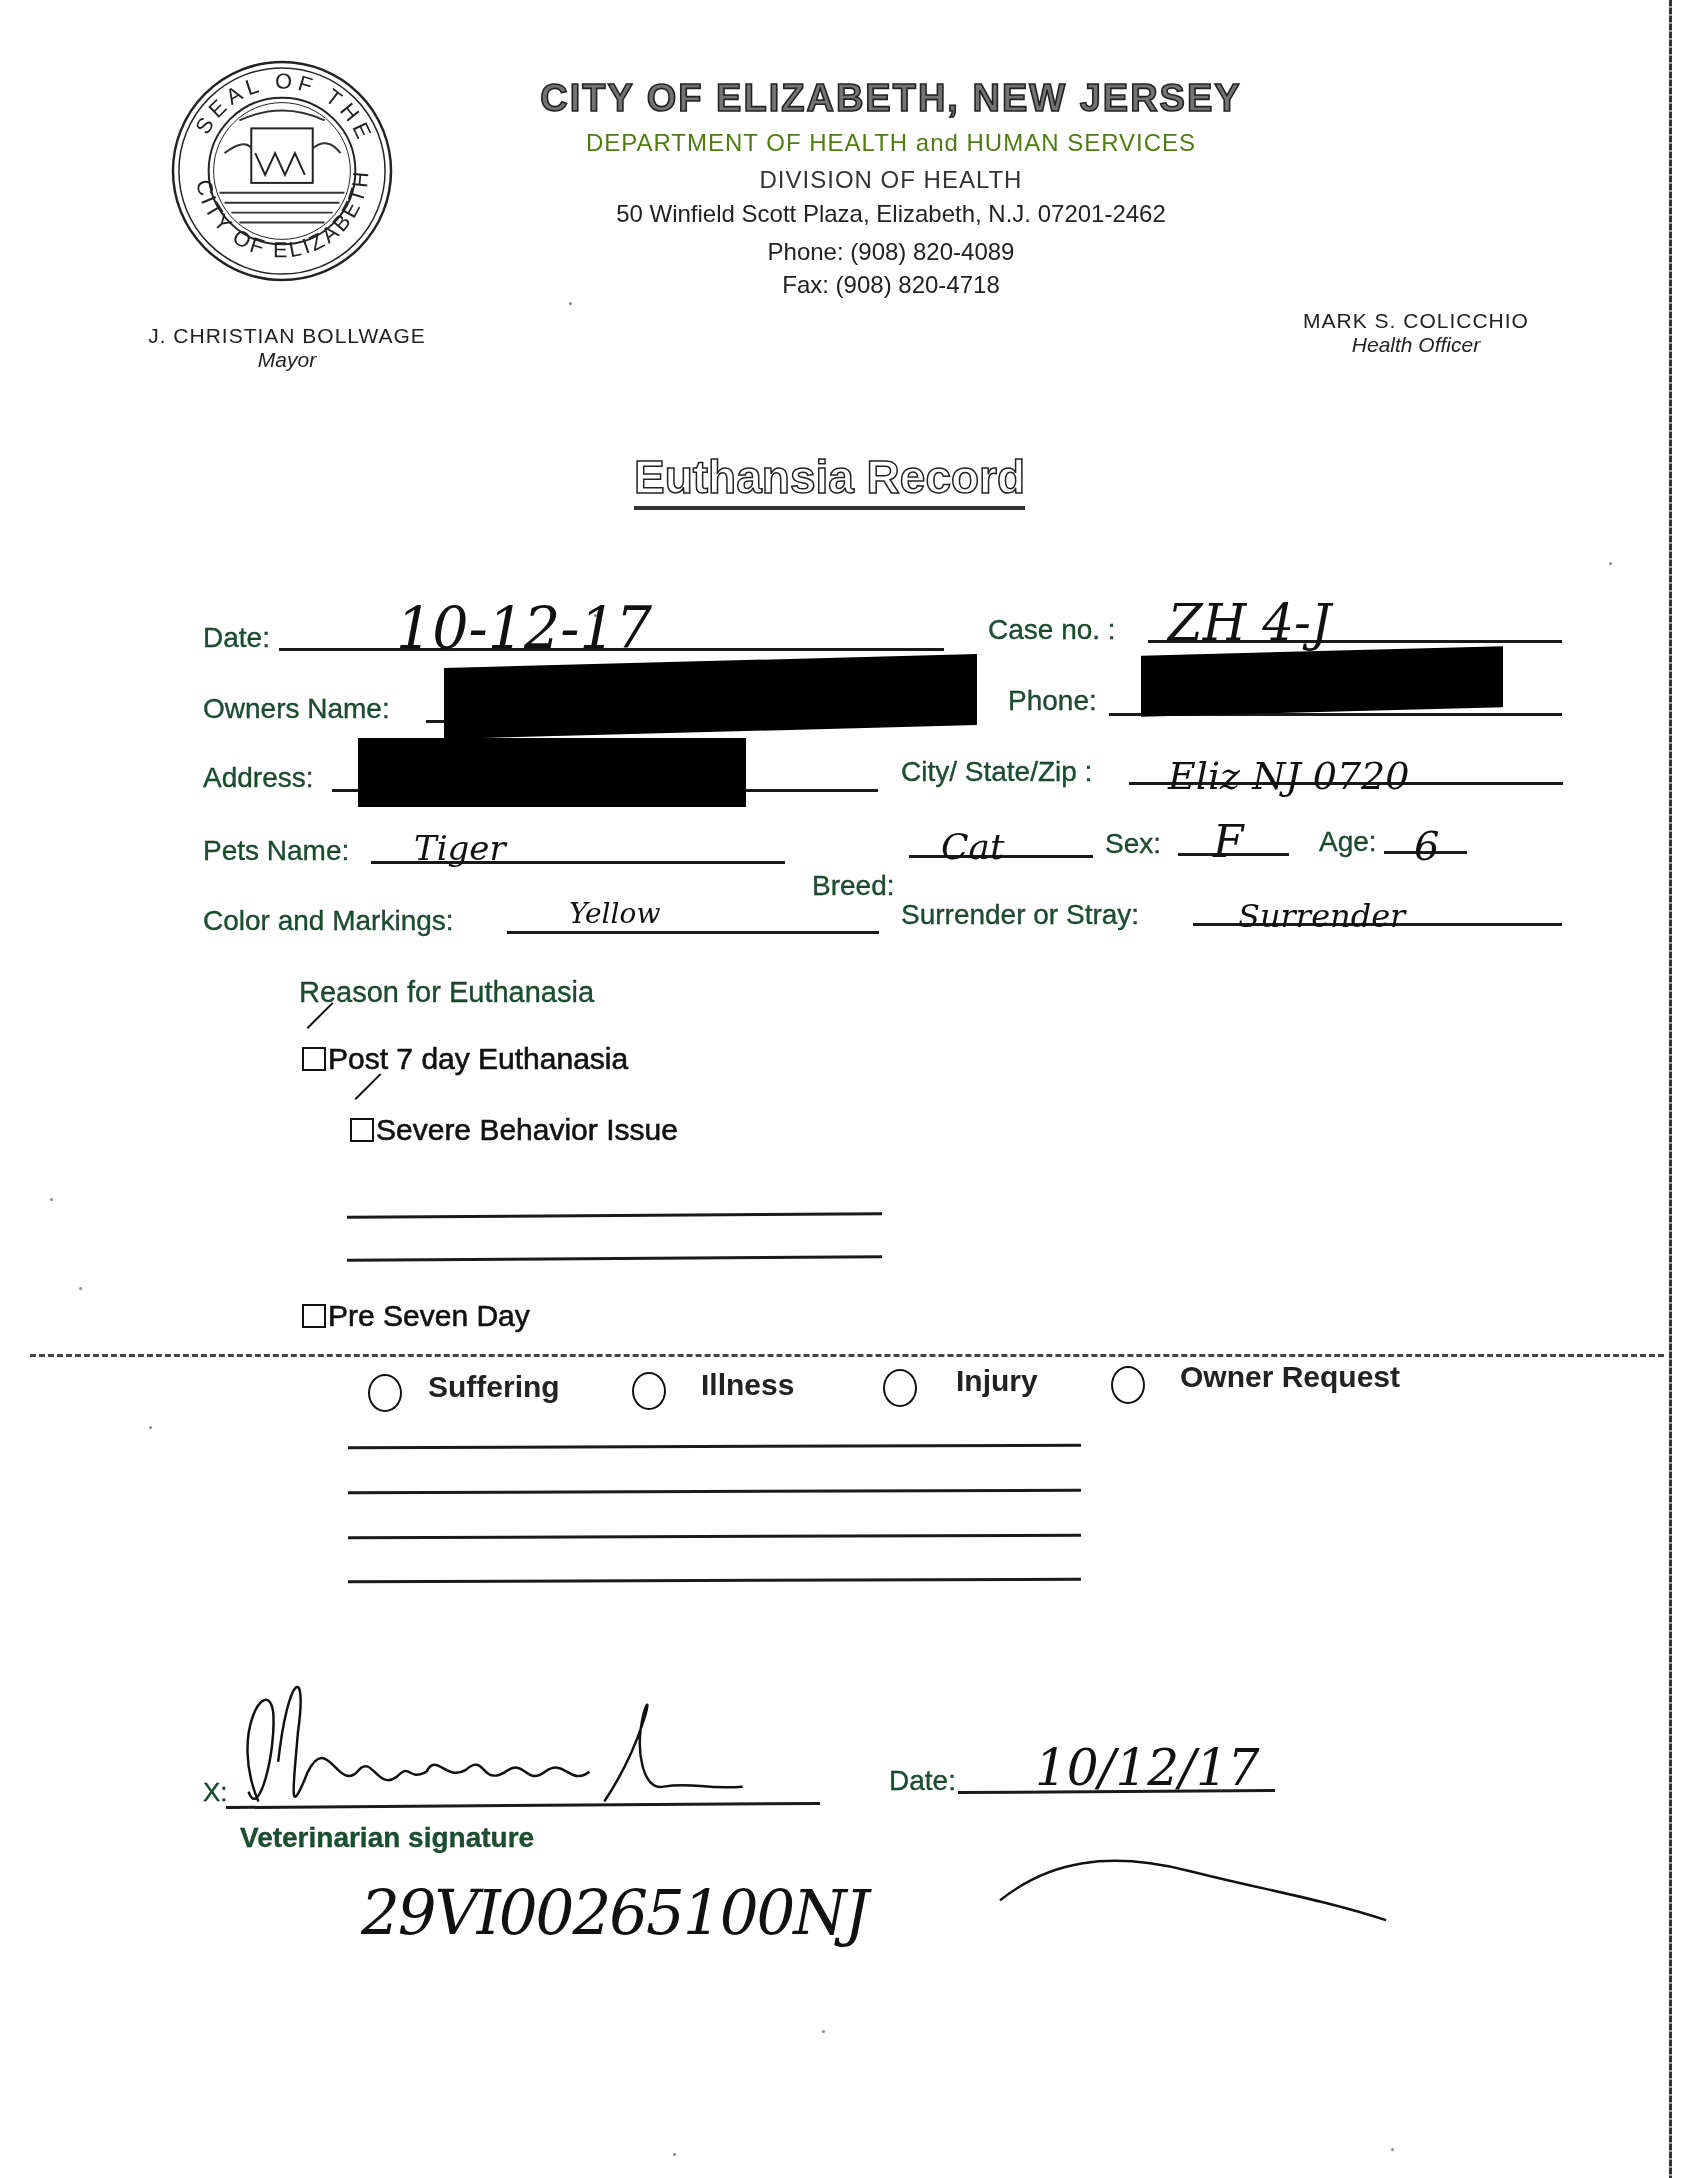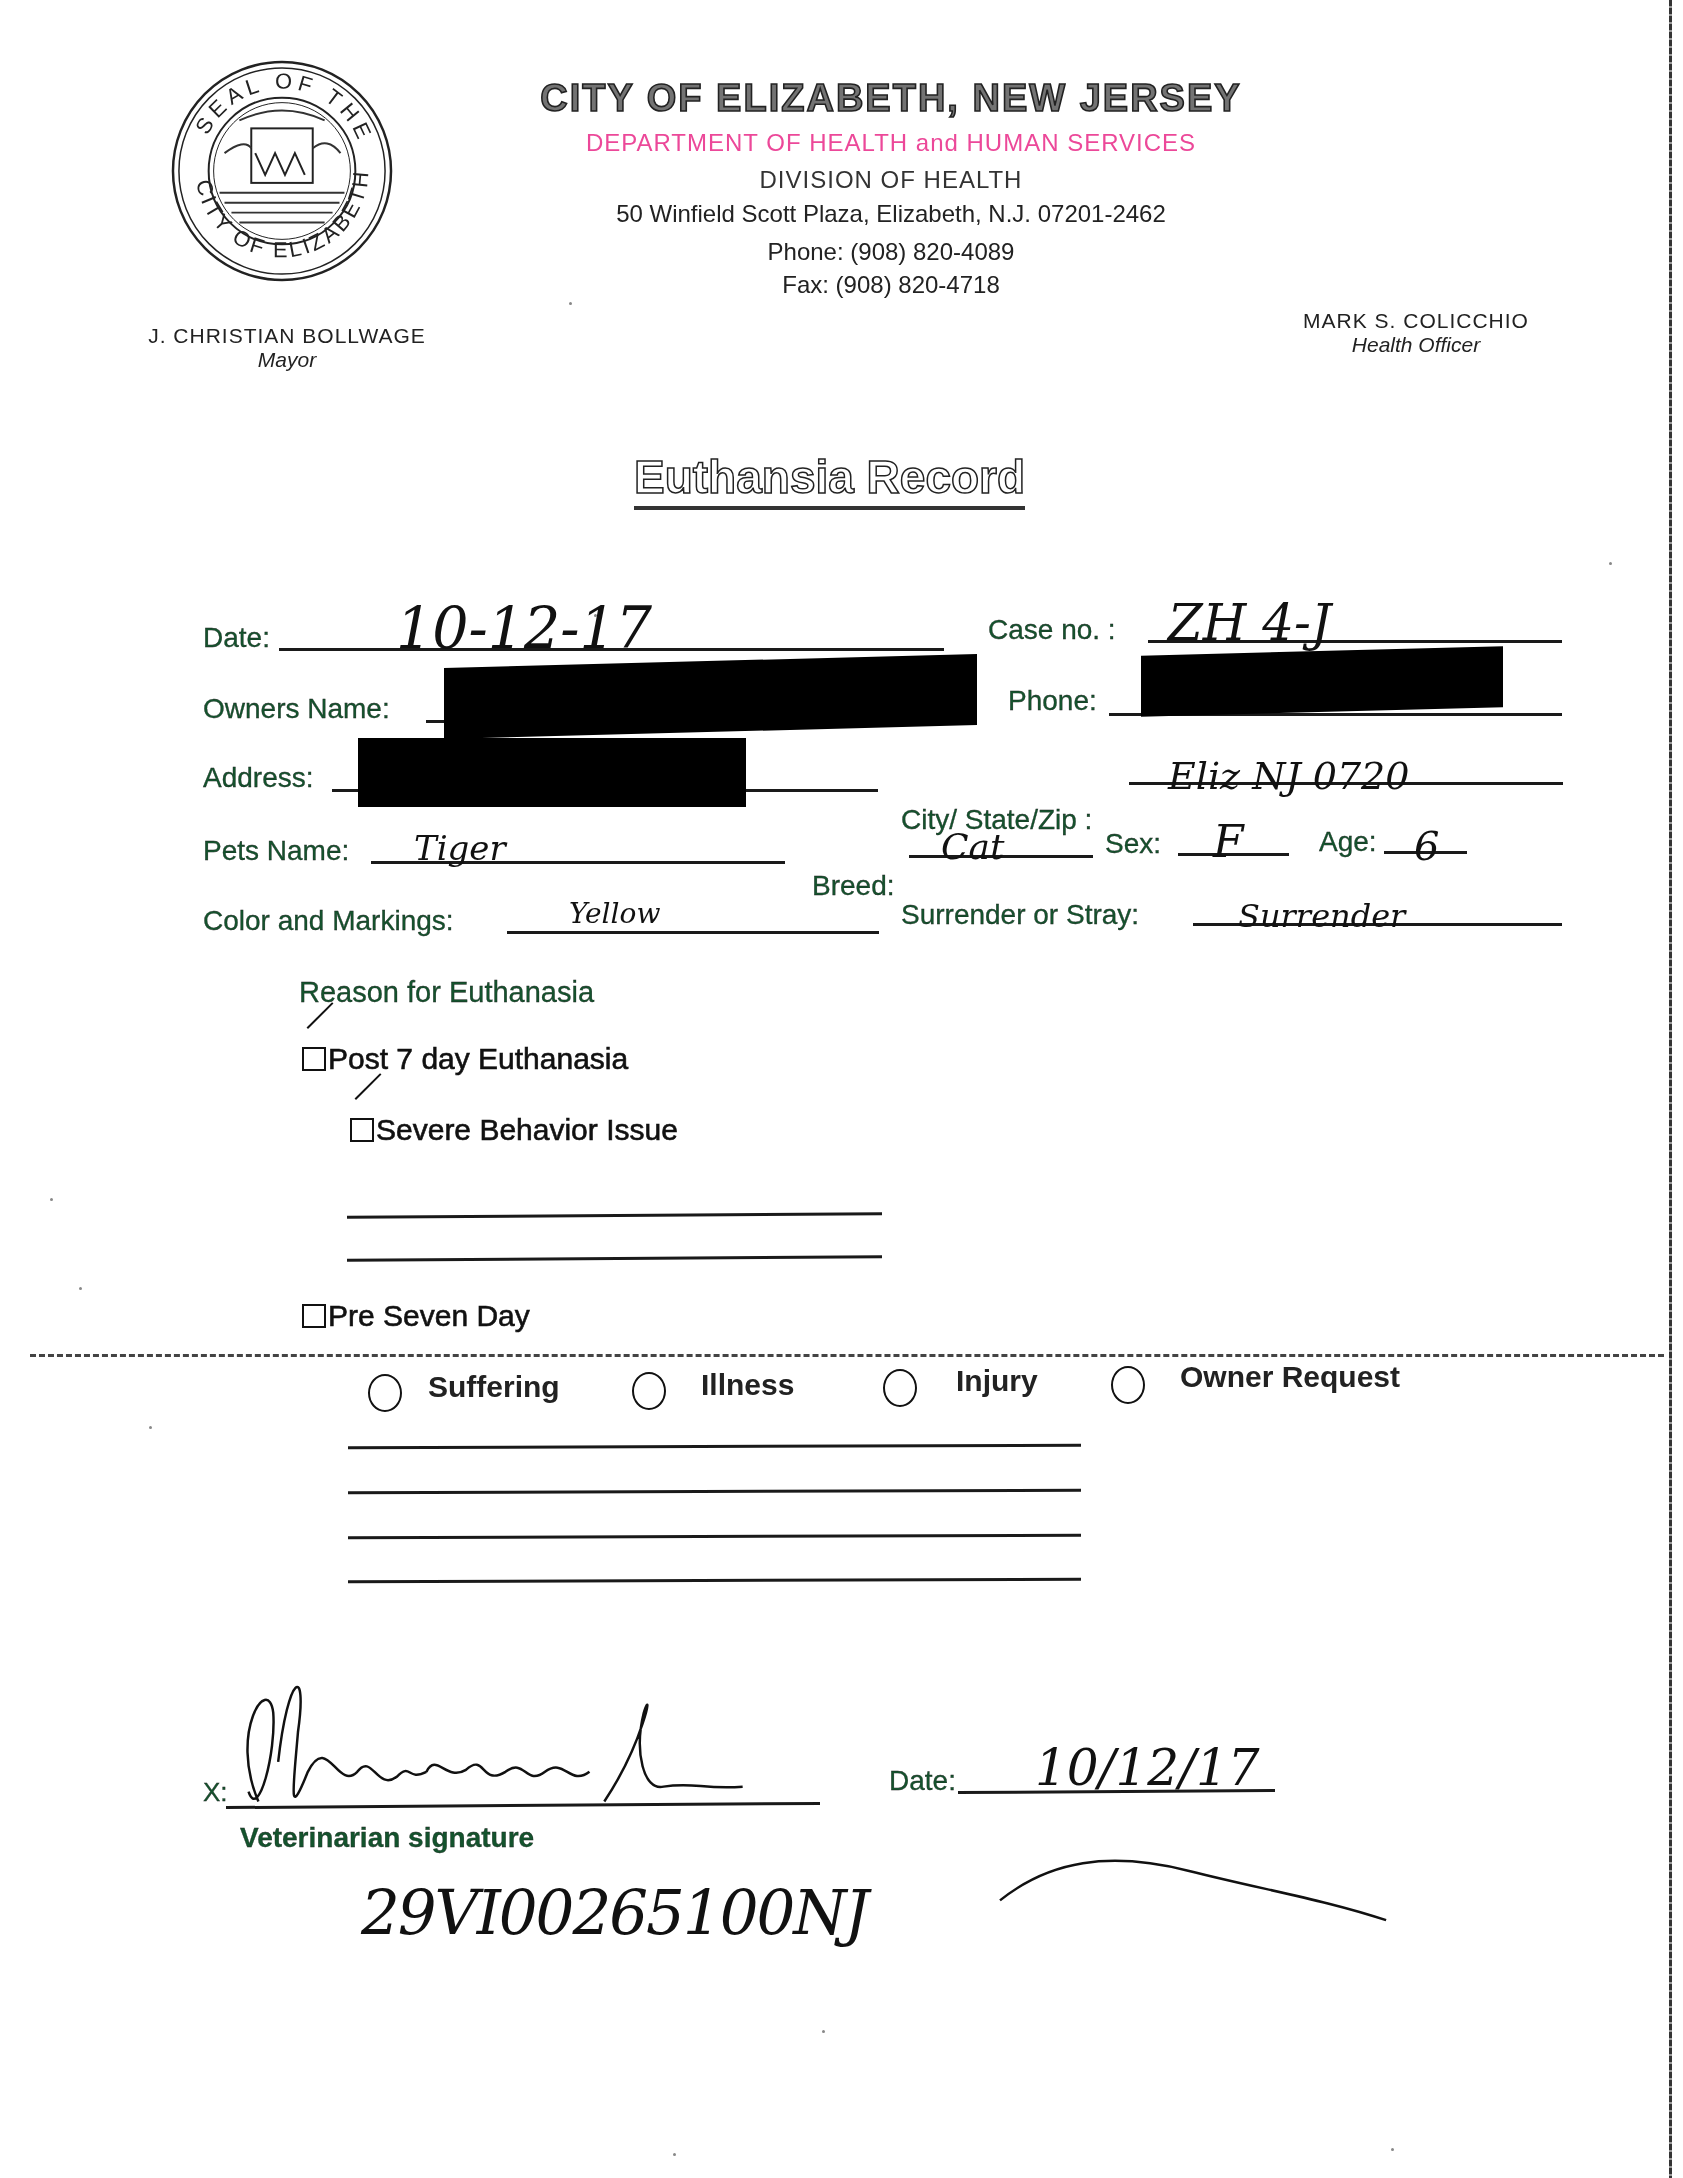--- a/index.html
+++ b/index.html
@@ -5,21 +5,21 @@
   html, body { margin:0; padding:0; }
   body { width:1683px; height:2178px; background:#fff; position:relative; overflow:hidden;
          font-family:"Liberation Sans", sans-serif; color:#111; }
   .abs { position:absolute; }
   .border-right { position:absolute; left:1669px; top:0; width:3px; height:2178px;
                   background:repeating-linear-gradient(#333 0 6px, #999 6px 8px); }
   .seal { position:absolute; left:170px; top:59px; width:224px; height:224px; }
   .hdr { position:absolute; left:396px; width:990px; text-align:center; white-space:nowrap; }
   .hdr-title { top:77px; font-size:38px; letter-spacing:2px; color:#737373;
                -webkit-text-stroke:1.6px #222; font-weight:bold; }
-  .hdr-dept { top:129px; font-size:24px; letter-spacing:1px; color:#ec4899; }
+  .hdr-dept { top:129px; font-size:24px; letter-spacing:1px; color:#4d7c0f; }
   .hdr-div  { top:166px; font-size:24px; letter-spacing:1px; color:#333; }
   .hdr-addr { top:200px; font-size:24px; color:#222; }
   .hdr-phone{ top:238px; font-size:24px; color:#222; }
   .hdr-fax  { top:271px; font-size:24px; color:#222; }
   .official { position:absolute; text-align:center; width:356px; white-space:nowrap; }
   .official .name { font-size:21px; letter-spacing:1px; color:#222; }
   .official .role { font-size:21px; font-style:italic; color:#222; }
   .doc-title { position:absolute; left:634px; top:450px; font-size:46px; color:#fff;
                -webkit-text-stroke:1.5px #222; font-weight:bold;
                border-bottom:4px solid #333; padding-bottom:2px; white-space:nowrap; }
@@ -98,21 +98,21 @@
 <div class="redact" style="left:444px; top:661px; width:533px; height:71px; transform:skewY(-1.5deg);"></div>
 
 <div class="lbl" style="left:1002px; top:685px;margin-left:6px;">Phone:</div>
 <div class="line" style="left:1109px; top:713px; width:453px;"></div>
 <div class="redact" style="left:1141px; top:651px; width:362px; height:61px; transform:skewY(-1.5deg);"></div>
 
 <div class="lbl" style="left:203px; top:762px;">Address:</div>
 <div class="line" style="left:332px; top:789px; width:546px;"></div>
 <div class="redact" style="left:358px; top:738px; width:388px; height:69px;"></div>
 
-<div class="lbl" style="left:901px; top:756px;margin-top:48px;">City/ State/Zip :</div>
+<div class="lbl" style="left:901px; top:756px;">City/ State/Zip :</div>
 <div class="line" style="left:1129px; top:782px; width:434px;"></div>
 <div class="hand" style="left:1168px; top:738px; font-size:38px;">Eliz NJ 0720</div>
 
 <div class="lbl" style="left:203px; top:835px;">Pets Name:</div>
 <div class="line" style="left:371px; top:861px; width:414px;"></div>
 <div class="hand" style="left:414px; top:812px; font-size:34px;">Tiger</div>
 
 <div class="lbl" style="left:812px; top:830px;margin-top:40px;">Breed:</div>
 <div class="line" style="left:909px; top:855px; width:184px;"></div>
 <div class="hand" style="left:941px; top:810px; font-size:36px;">Cat</div>

